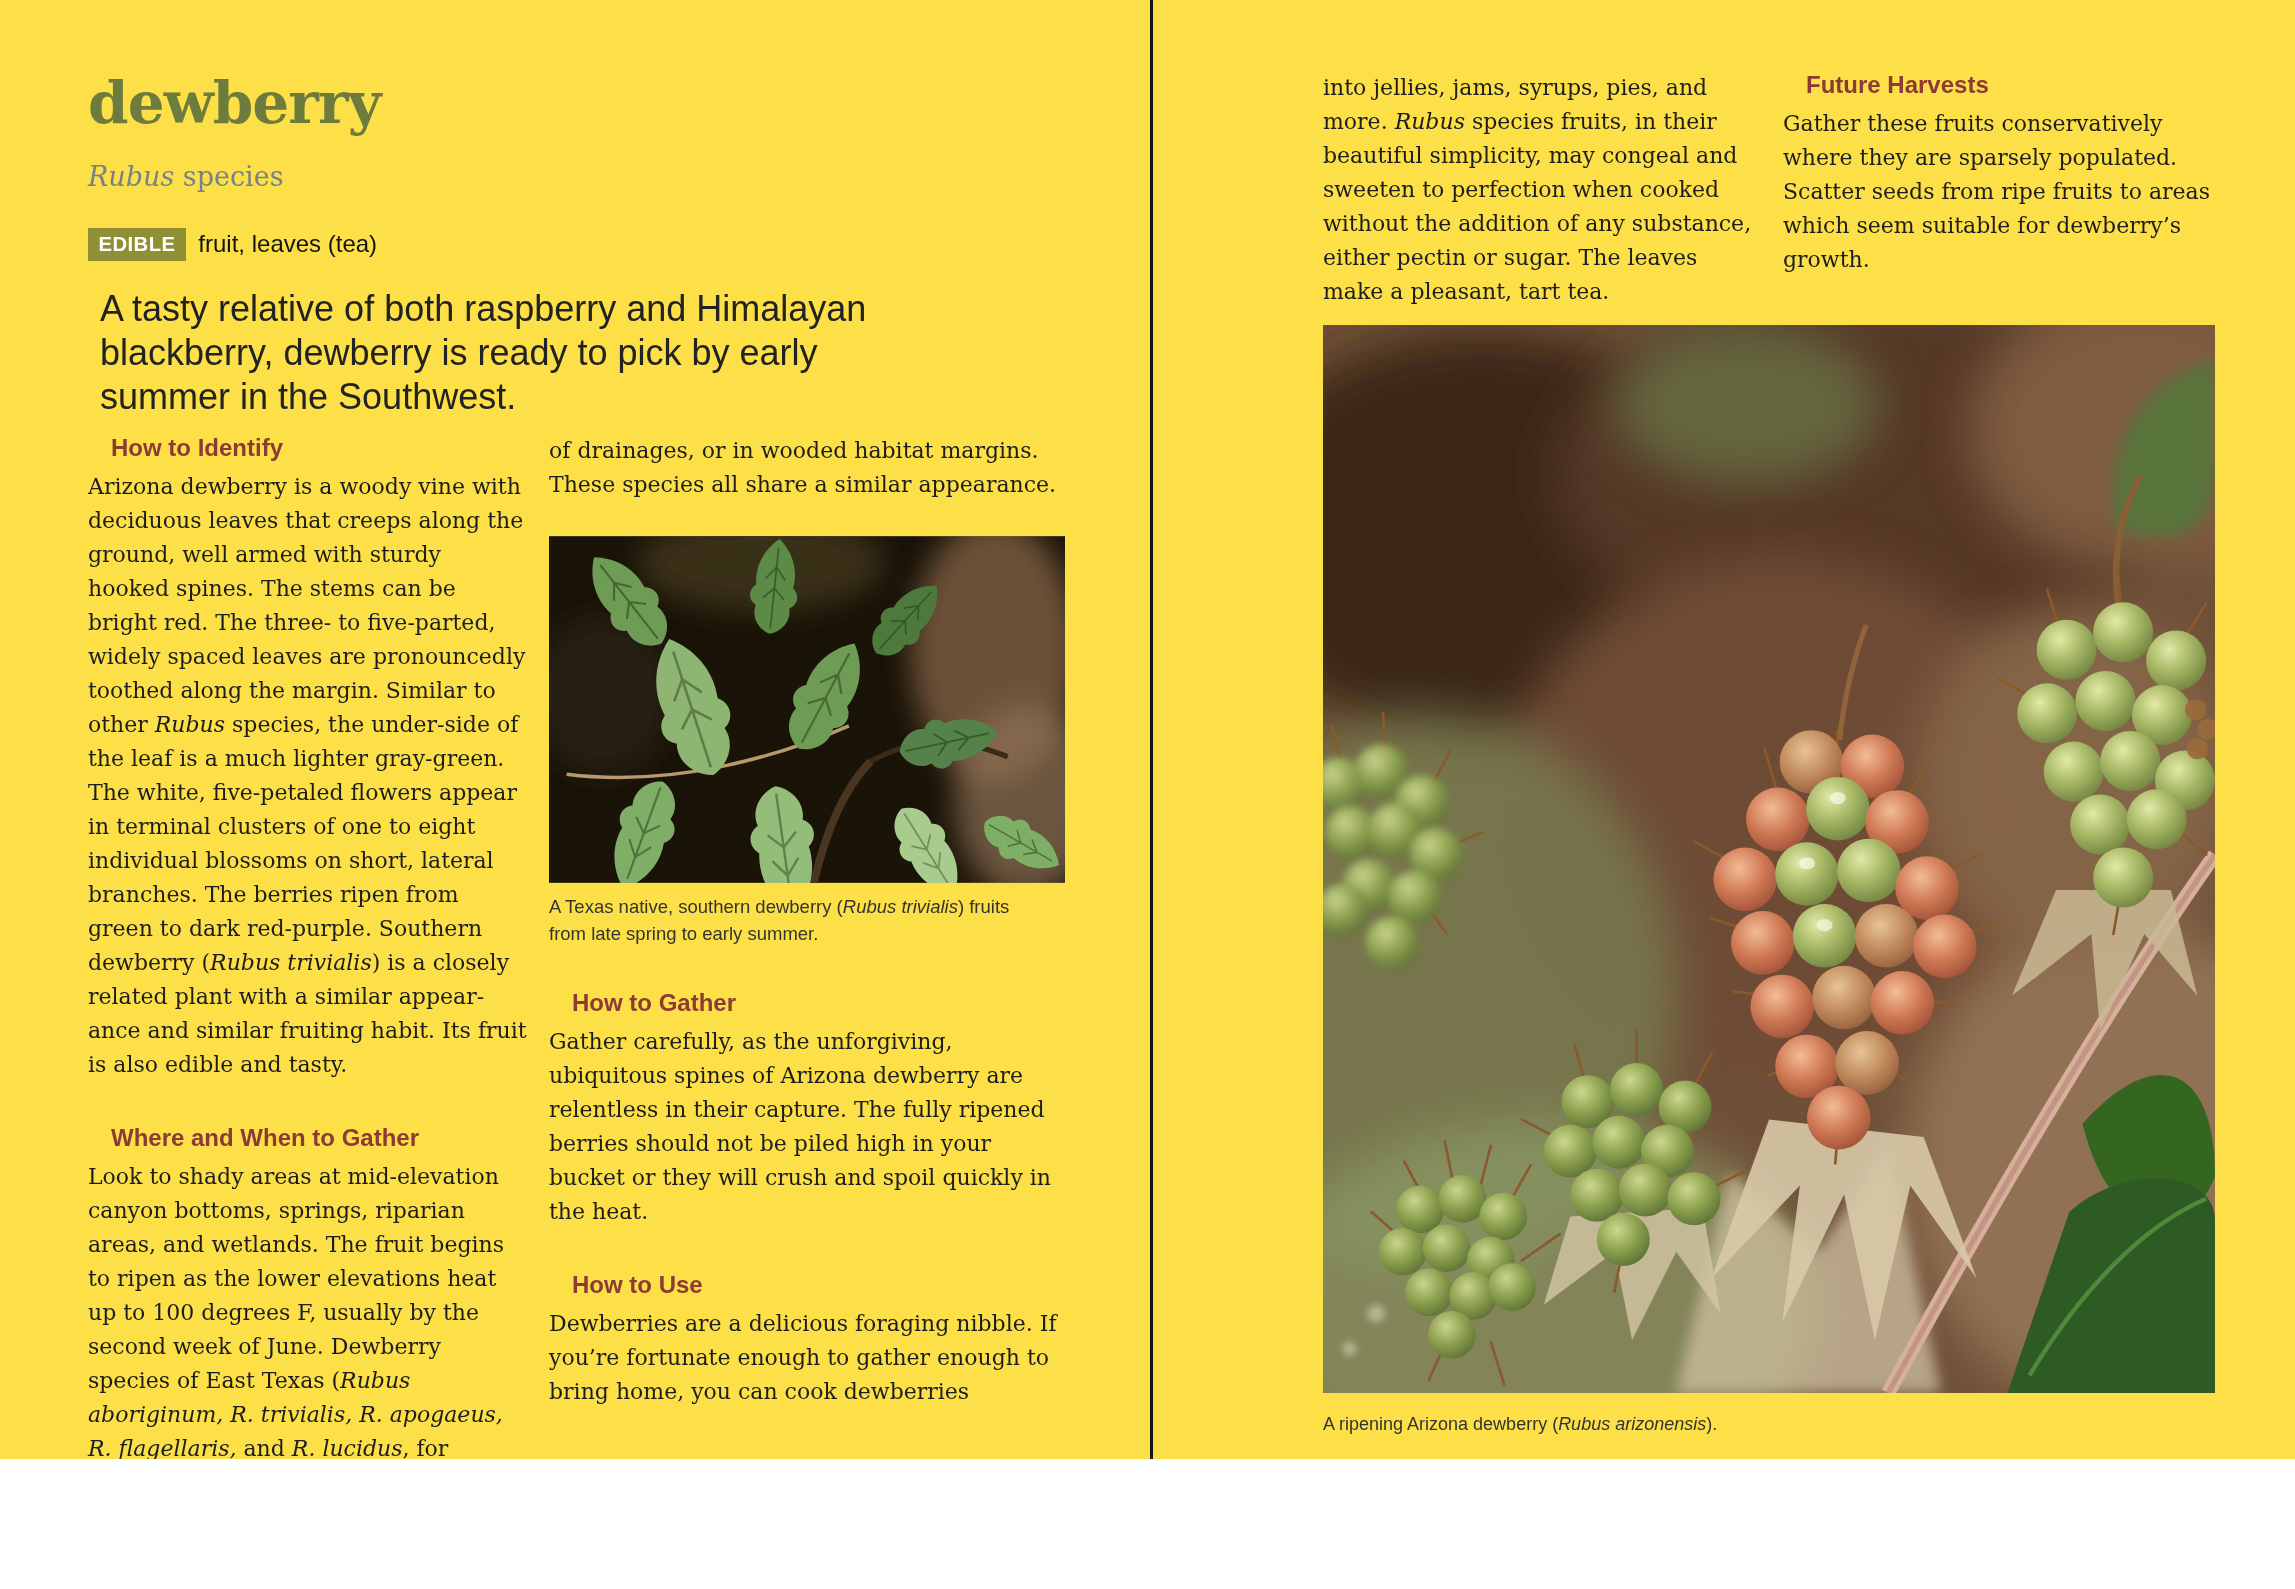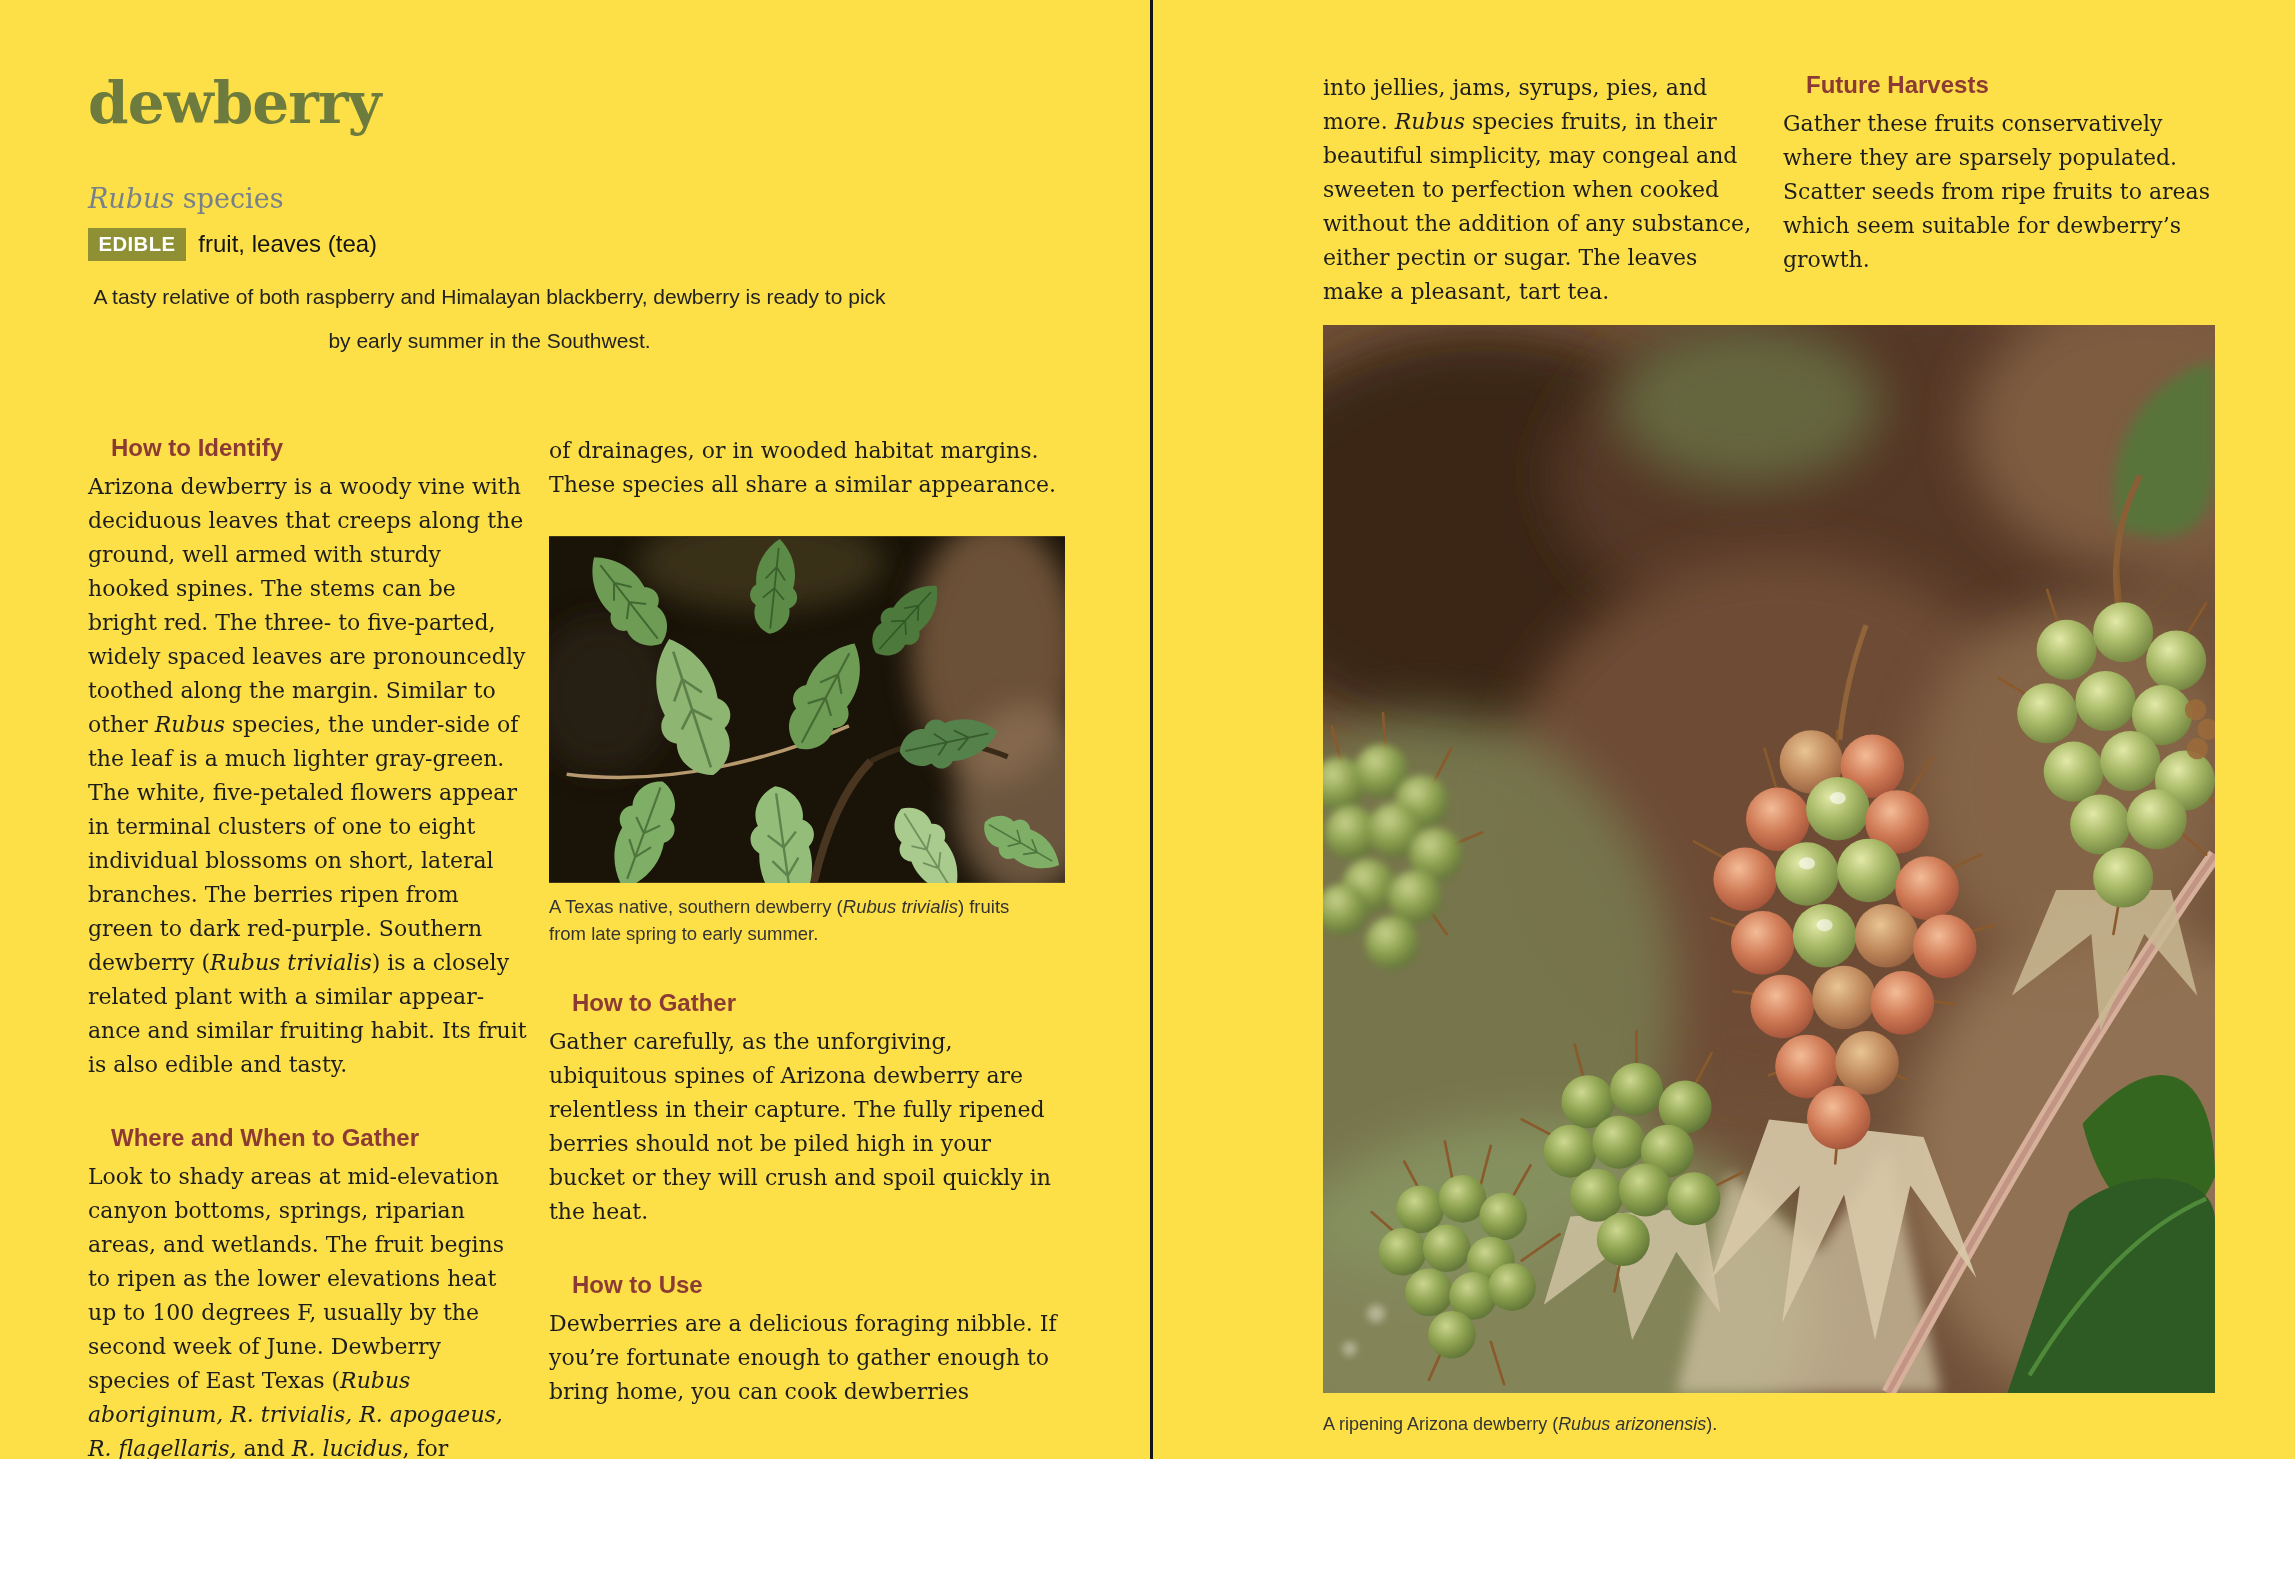--- a/index.html
+++ b/index.html
@@ -18,34 +18,34 @@
   .page-left{left:0;width:1150px;}
   .page-right{left:1153px;width:1142px;}
 
   .title{
     position:absolute;left:88px;top:74px;margin:0;
     font-family:"DejaVu Serif", serif;font-weight:bold;font-size:58px;line-height:1;
     color:var(--c-title);letter-spacing:-0.9px;
   }
   .subtitle{
     position:absolute;left:88px;top:161px;
-    font-size:27px;color:var(--c-subtitle);margin-top:22px;
+    font-size:27px;color:var(--c-subtitle);
   }
   .badge-row{position:absolute;left:88px;top:198px;display:flex;align-items:center;margin-top:30px;}
   .badge{
     background:var(--c-badge_bg);color:#ffffff;
     font-family:"Liberation Sans", sans-serif;font-weight:bold;font-size:20.3px;
     padding:5.3px 10.6px 4.4px;letter-spacing:0.4px;
   }
   .badge-detail{
     font-family:"Liberation Sans", sans-serif;font-size:24px;color:#141414;margin-left:12.4px;
   }
   .intro{
-    position:absolute;left:88px;top:275px;width:803px;margin:0;
-    font-family:"Liberation Sans", sans-serif;font-size:21px;line-height:44px;color:#222222;text-align:center;
+    position:absolute;left:88px;top:275px;width:803px;margin:12px;
+    font-family:"Liberation Sans", sans-serif;font-size:36px;line-height:44px;color:#222222;
   }
   .col{position:absolute;font-size:22px;line-height:34px;}
   .col p.body{margin:0;}
   h3.sect{
     font-family:"Liberation Sans", sans-serif;font-weight:bold;font-size:24px;
     color:var(--c-heading);margin:0 0 7px;padding-left:23px;line-height:1.2;
   }
   h3.mt{margin-top:42px;}
   .col1{left:88px;top:434px;width:441px;}
   .col2{left:549px;top:434px;width:519px;}

